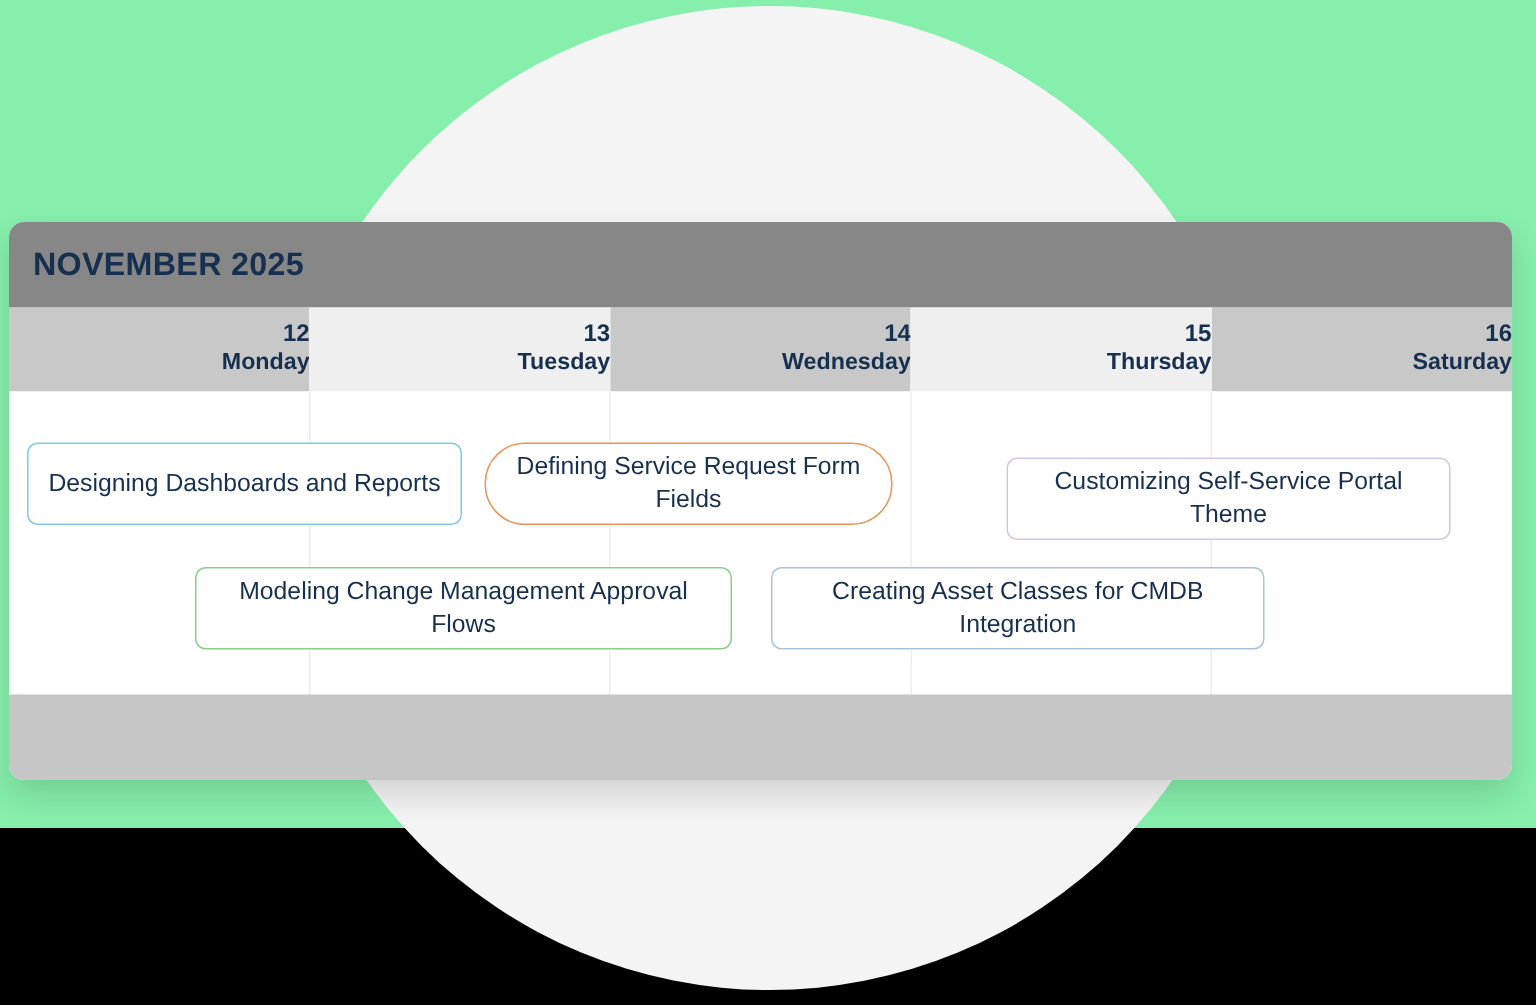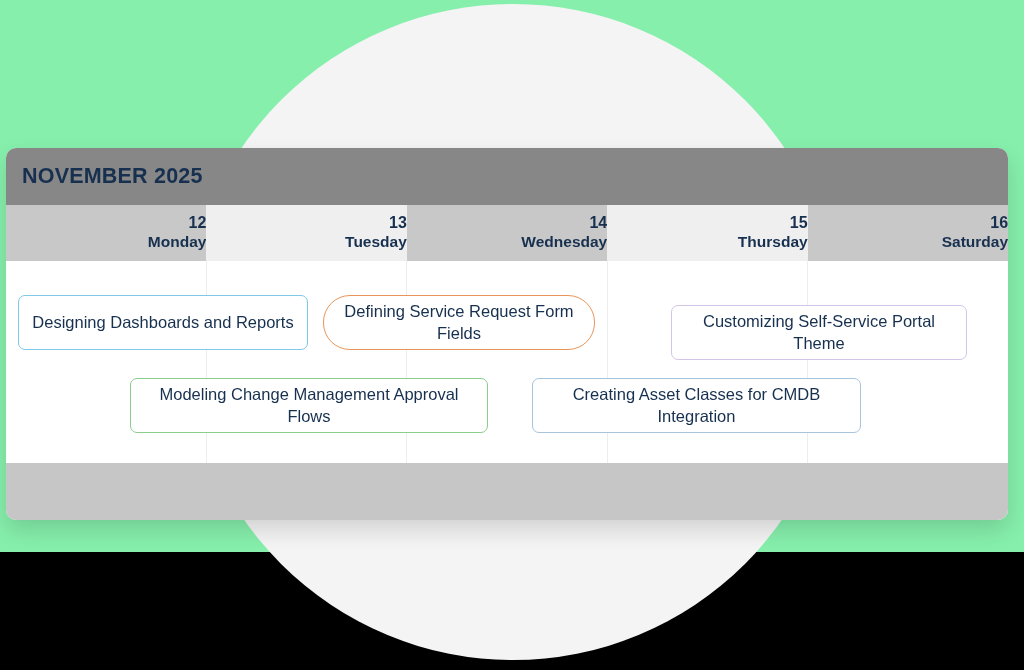--- a/index.html
+++ b/index.html
@@ -175,21 +175,21 @@
           </div>
           <div class="event-card" style="left: 317px; top: 34px; width: 272px; height: 55px; border-color: rgb(232, 149, 90); border-radius: 27px;">
             <span>Defining Service Request Form Fields</span>
           </div>
           <div class="event-card" style="left: 665px; top: 44px; width: 296px; height: 55px; border-color: rgb(211, 197, 232);">
             <span>Customizing Self-Service Portal Theme</span>
           </div>
           <div class="event-card" style="left: 124px; top: 117px; width: 358px; height: 55px; border-color: rgb(139, 206, 139);">
             <span>Modeling Change Management Approval Flows</span>
           </div>
-          <div class="event-card" style="left: 526px; top: 117px; width: 329px; height: 55px; border-color: rgb(167, 196, 220);">
+          <div class="event-card" style="left: 508px; top: 117px; width: 329px; height: 55px; border-color: rgb(167, 196, 220);">
             <span>Creating Asset Classes for CMDB Integration</span>
           </div>
         </div>
     </div>
 
     <div id="footer-bar"></div>
 
   </div>
 </div>
 

